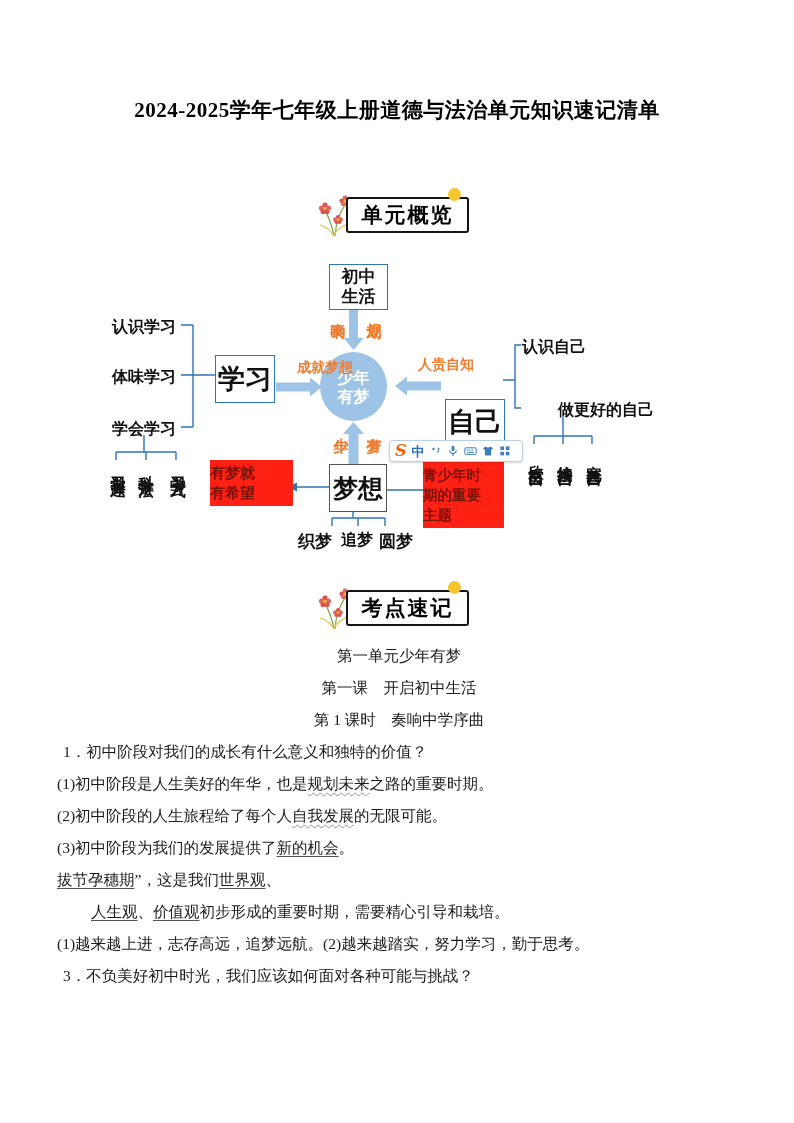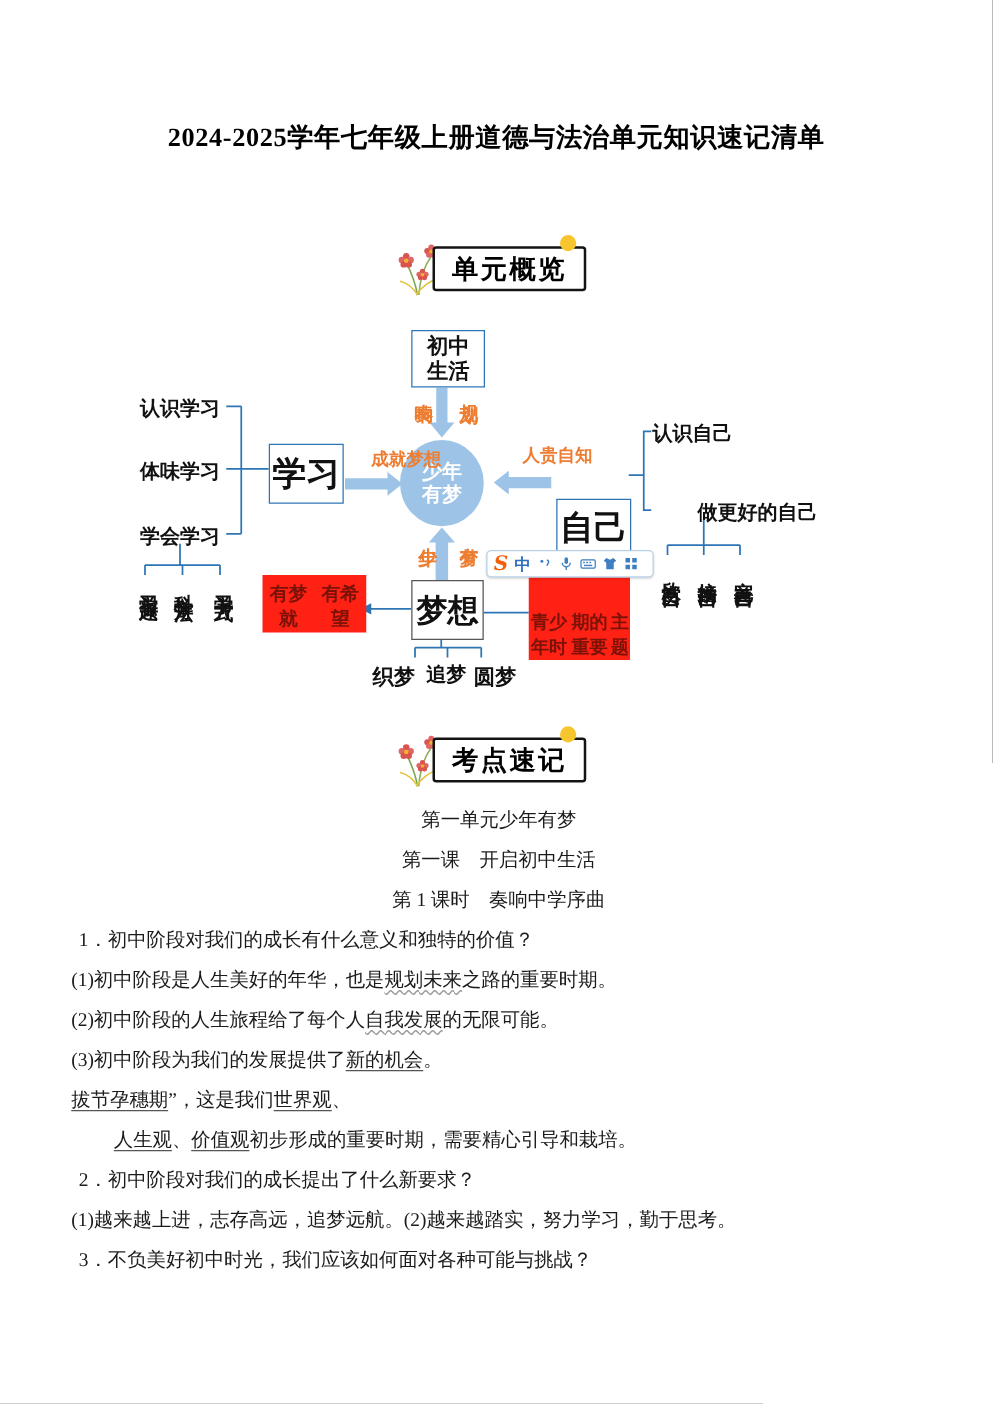--- a/index.html
+++ b/index.html
@@ -32,22 +32,22 @@
           font-size:16px;color:#111;white-space:nowrap;}
   .olabel{position:absolute;font-family:"Liberation Sans","DejaVu Sans",sans-serif;font-weight:bold;
           font-size:14px;color:#ED7D31;white-space:nowrap;margin-left:26px;}
   .vtext{position:absolute;writing-mode:vertical-rl;text-orientation:upright;
          font-family:"Liberation Sans","DejaVu Sans",sans-serif;font-weight:bold;color:#111;
          font-size:15.5px;letter-spacing:2px;}
   .vorange{position:absolute;writing-mode:vertical-rl;text-orientation:upright;
            font-family:"Liberation Sans","DejaVu Sans",sans-serif;font-weight:bold;color:#ED7D31;
            font-size:15px;letter-spacing:1px;}
   .rbox{position:absolute;background:#FF2113;color:#7B1208;font-weight:bold;text-align:center;
-        font-family:Liberation Sans, sans-serif;display:flex;flex-direction:row;
-        align-items:flex-end;justify-content:center;}
+        font-family:Liberation Sans, sans-serif;display:flex;flex-direction:column;
+        align-items:flex-start;justify-content:center;}
 
   
   .imebar{position:absolute;left:389px;top:190px;width:134px;height:22px;background:#fff;
           border:1px solid #b8d0ea;border-radius:4px;box-shadow:0 1px 2px rgba(0,0,0,0.15);
           display:flex;align-items:center;gap:5px;padding:0 5px;box-sizing:border-box;}
   .ime-logo{font-family:"DejaVu Serif",serif;font-style:italic;font-weight:900;font-size:16px;
             color:#F2600C;line-height:1;}
   .ime-mode{font-family:"Liberation Sans",sans-serif;font-weight:bold;font-size:13px;color:#2F6FBF;line-height:1;}
   .ime-ic{display:block;}
 
@@ -278,19 +278,18 @@
         <span class="u-line">世界观</span>
         <span>、</span>
     </div>
     <div class="nline indent">
       <span class="u-line">人生观</span>
         <span>、</span>
         <span class="u-line">价值观</span>
         <span>初步形成的重要时期，需要精心引导和栽培。</span>
     </div>
 
-    <div class="nline q">2．初中阶段对我们的成长提出了什么新要求？</div>
     <div class="nline">(1)越来越上进，志存高远，追梦远航。(2)越来越踏实，努力学习，勤于思考。</div>
 
     <div class="nline q">3．不负美好初中时光，我们应该如何面对各种可能与挑战？</div>
   </div>
 
 </div>
 
 </body></html>

